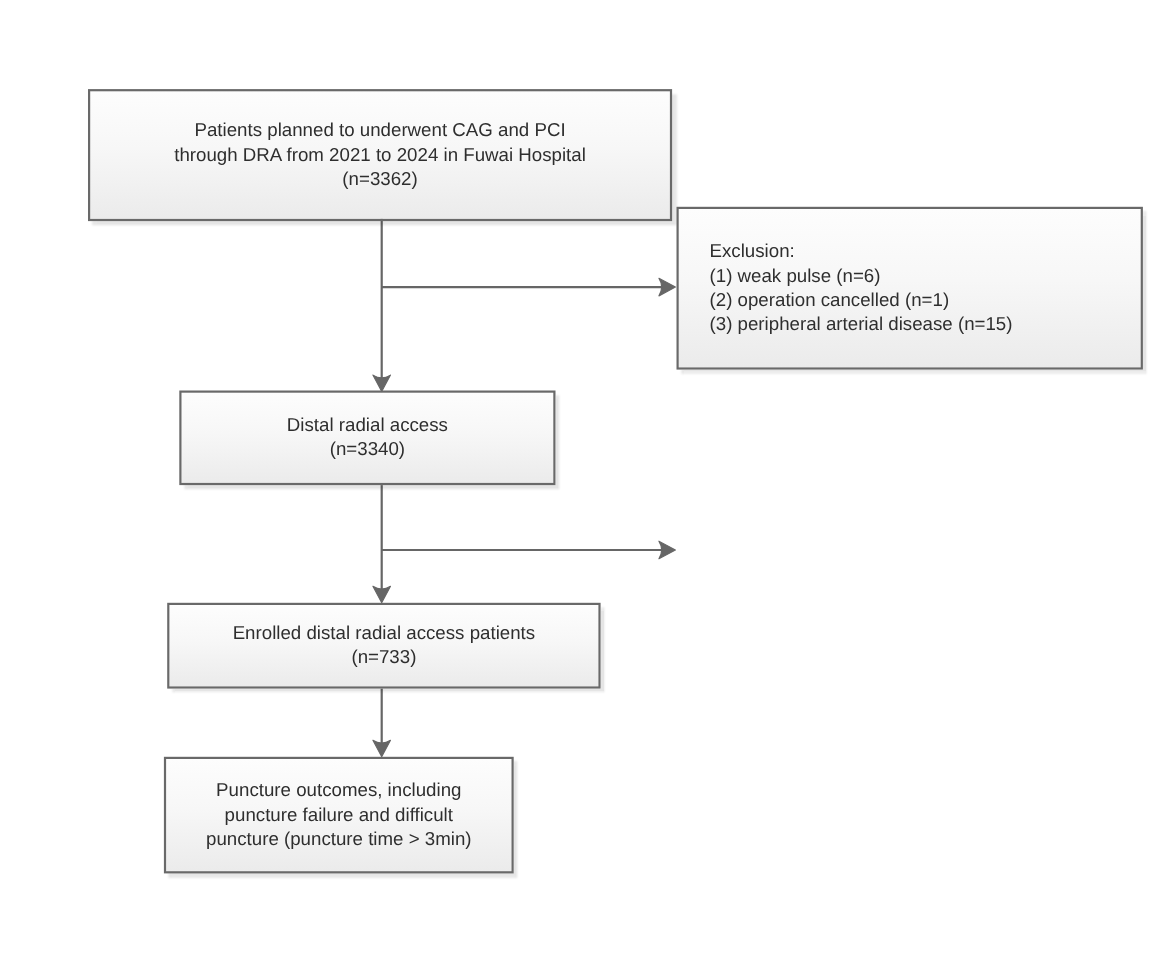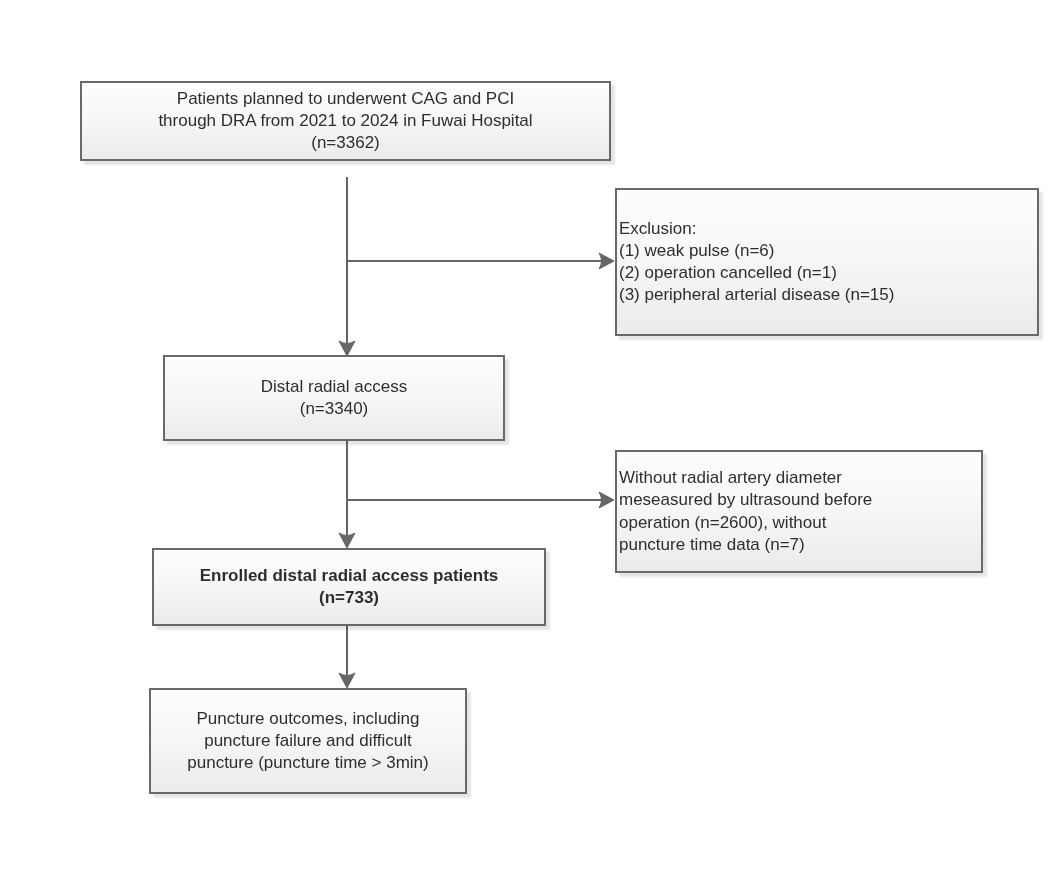--- a/index.html
+++ b/index.html
@@ -43,21 +43,21 @@
     align-items: center;
     justify-content: center;
     text-align: center;
     color: #2e2e2e;
     font-size: 17px;
     line-height: 1.3;
   }
   .node.left {
     justify-content: flex-start;
     text-align: left;
-    padding-left: 2px;
+    padding-left: 28px;
     padding-right: 10px;
   }
   .node-text {
     white-space: pre-line;
   }
 </style>
 </head>
 <body>
 
 <div class="canvas">
@@ -83,46 +83,40 @@
       <line x1="347" y1="500" x2="602" y2="500"></line>
       <path d="M614,500 L599,492 Q604,500 599,508 Z"></path>
     </g>
 
     <g>
       <line x1="347" y1="626" x2="347" y2="676"></line>
       <path d="M347,688 L339,673 Q347,678 355,673 Z"></path>
     </g>
   </svg>
 
-  <div class="node" style="left:80px; top:81px; width:531px; height:80px;">
+  <div class="node" style="left:80px; top:81px; width:531px; height:120px;">
     <span class="node-text">Patients planned to underwent CAG and PCI
 through DRA from 2021 to 2024 in Fuwai Hospital
 (n=3362)</span>
   </div>
 
   <div class="node left" style="left:615px; top:188px; width:424px; height:148px;">
     <span class="node-text">Exclusion:
 (1) weak pulse (n=6)
 (2) operation cancelled (n=1)
 (3) peripheral arterial disease (n=15)</span>
   </div>
 
   <div class="node" style="left:163px; top:355px; width:342px; height:86px;">
     <span class="node-text">Distal radial access
 (n=3340)</span>
   </div>
 
-  <div class="node left" style="left:615px; top:450px; width:368px; height:123px;">
-    <span class="node-text">Without radial artery diameter
-meseasured by ultrasound before
-operation (n=2600), without
-puncture time data (n=7)</span>
-  </div>
 
-  <div class="node" style="left:152px; top:548px; width:394px; height:78px;font-weight:bold;">
+  <div class="node" style="left:152px; top:548px; width:394px; height:78px;">
     <span class="node-text">Enrolled distal radial access patients
 (n=733)</span>
   </div>
 
   <div class="node" style="left:149px; top:688px; width:318px; height:106px;">
     <span class="node-text">Puncture outcomes, including
 puncture failure and difficult
 puncture (puncture time &gt; 3min)</span>
   </div>
 

